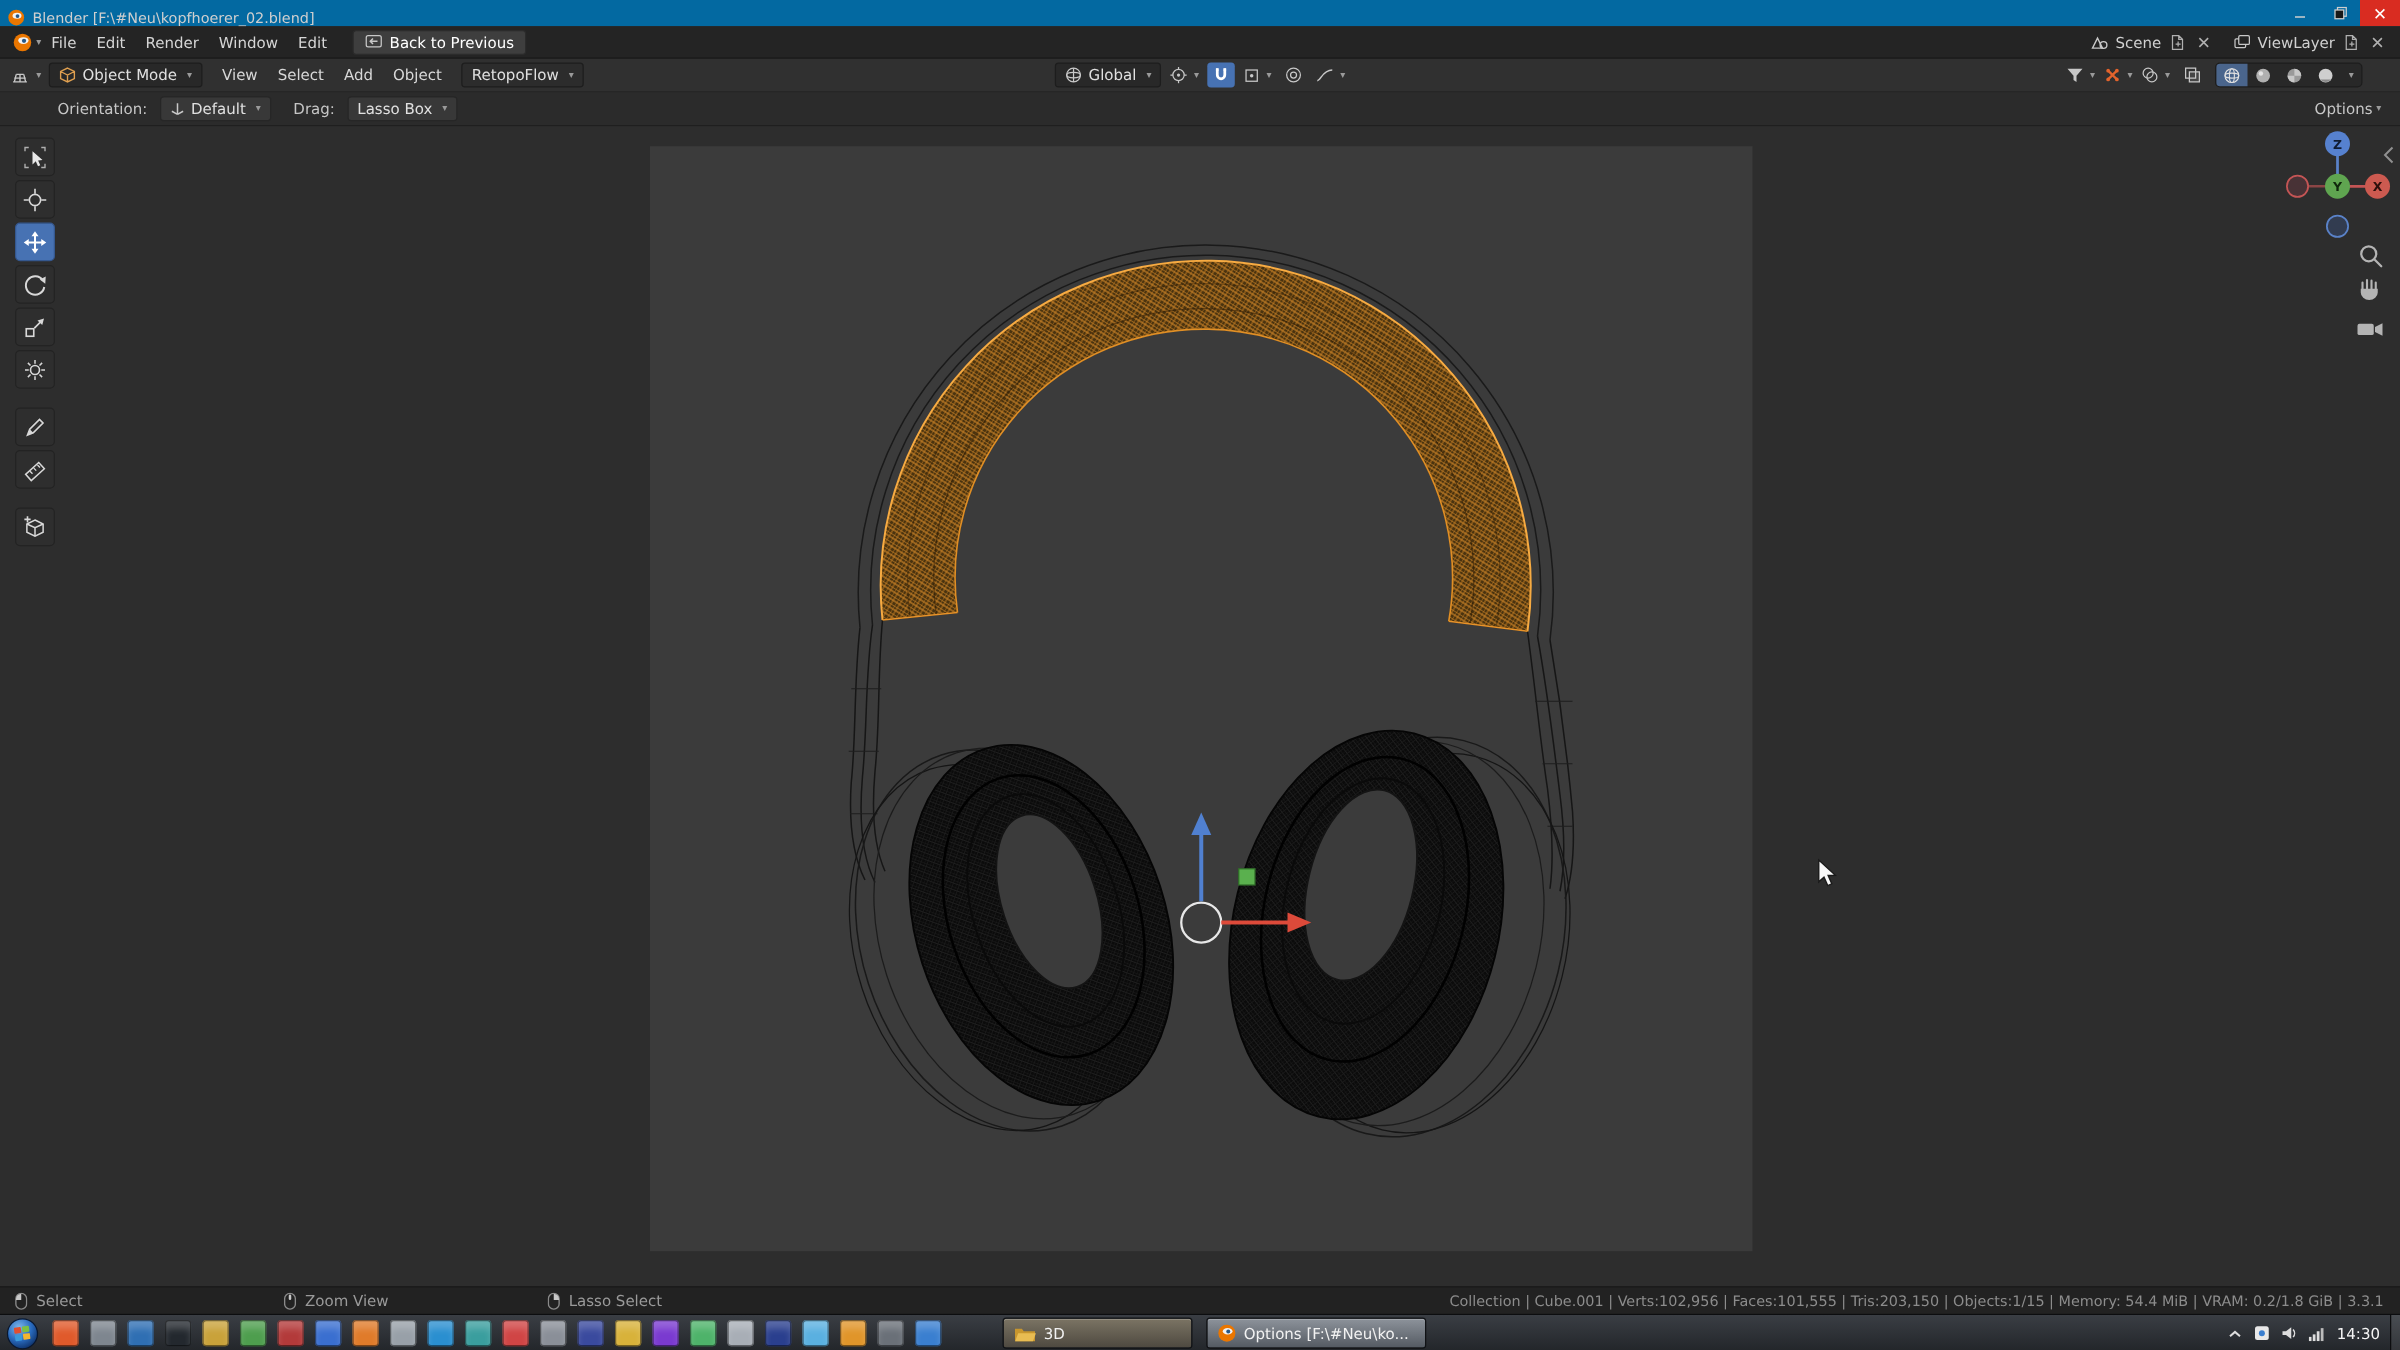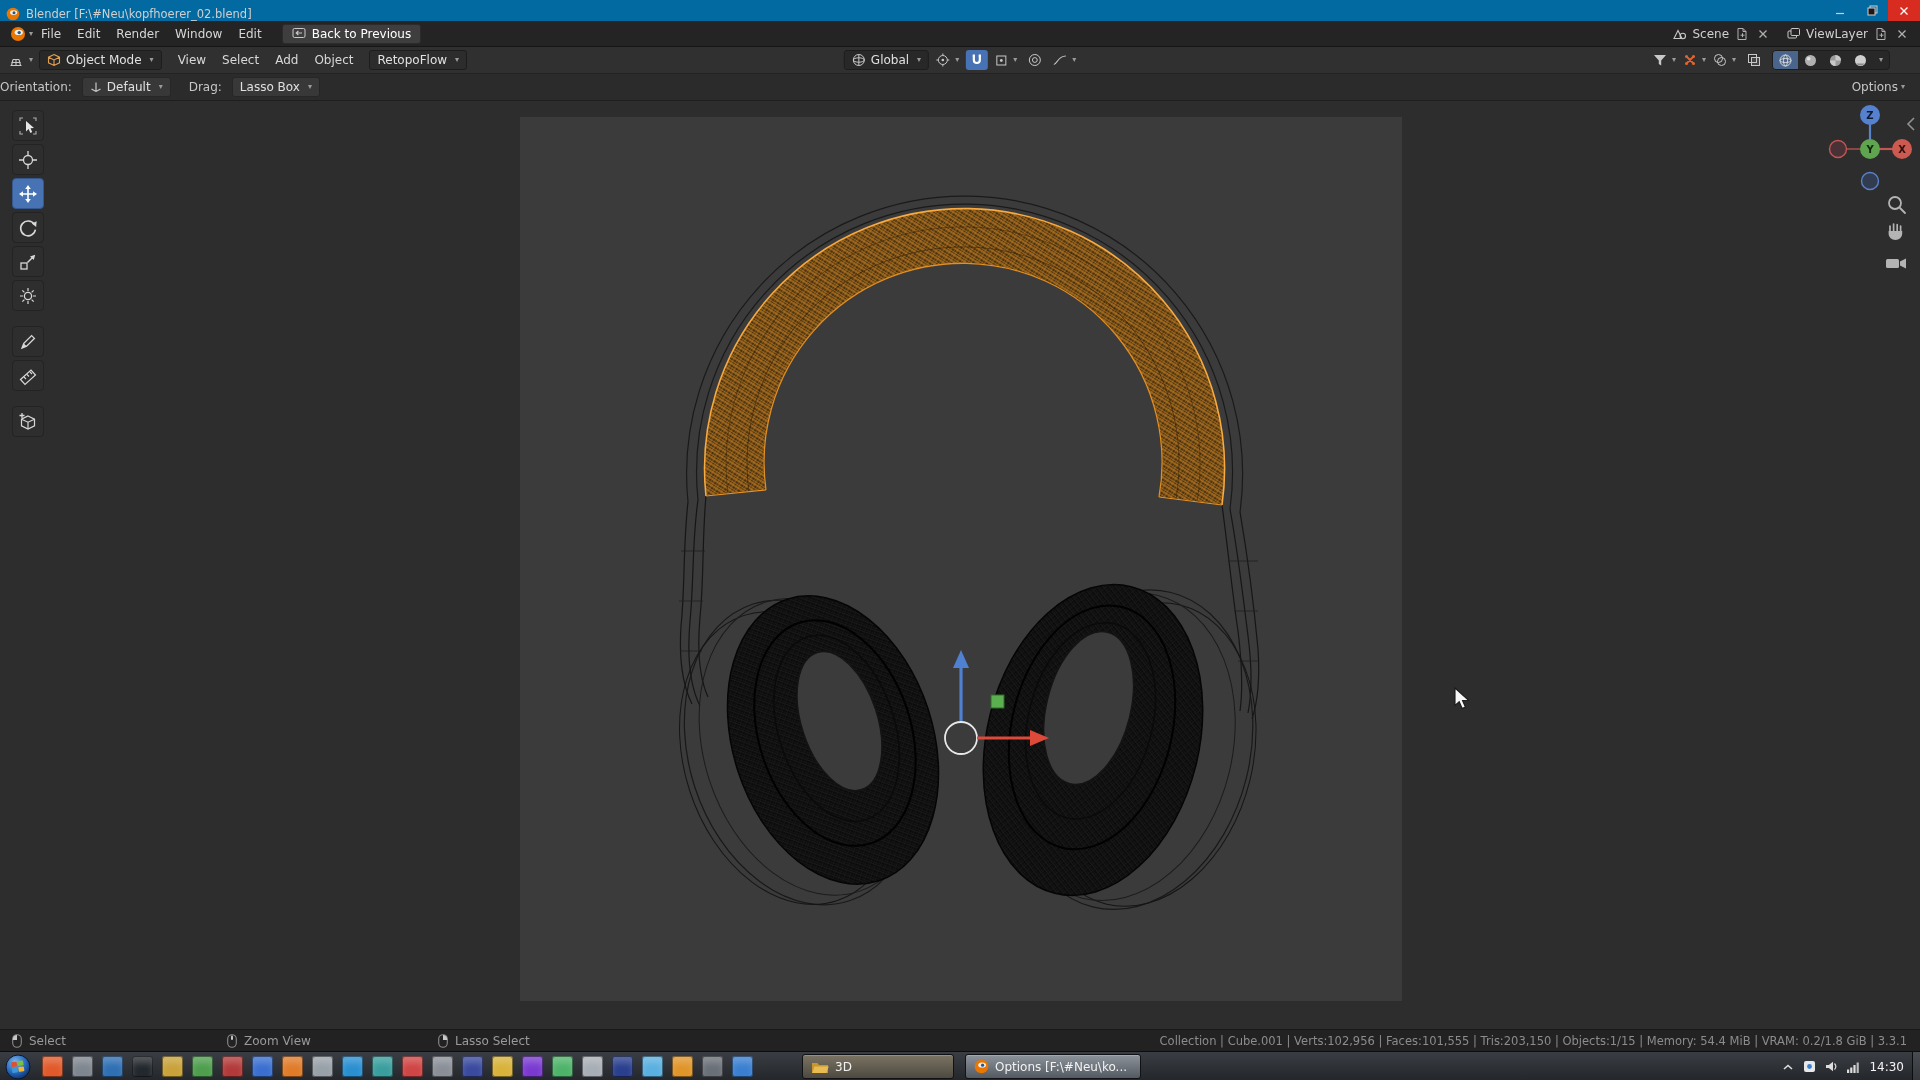--- a/index.html
+++ b/index.html
@@ -29,21 +29,21 @@
 .hmenu{padding:3px 8px;color:#d8d8d8}
 .vh-center{position:absolute;left:50%;transform:translateX(-50%);display:flex;align-items:center;gap:7px}
 .vh-right{position:absolute;right:30px;display:flex;align-items:center;gap:7px}
 .iconbtn{min-width:22px;height:20px;display:flex;align-items:center;justify-content:center;border-radius:3px;gap:2px}
 .iconbtn.pressed{background:#4772b3}
 .shade-pill{display:flex;align-items:center;background:#282828;border:1px solid #1d1d1d;border-radius:4px;overflow:hidden;height:20px}
 .shade-btn{width:25px;height:20px;display:flex;align-items:center;justify-content:center}
 .shade-btn.active{background:#4a658c}
 
 
-.tsettings{position:absolute;top:74px;left:0;right:0;height:27px;background:#2b2b2b;border-bottom:1px solid #1f1f1f;display:flex;align-items:center;gap:10px;color:#c6c6c6}
+.tsettings{position:absolute;top:74px;left:0;right:0;height:27px;background:#2b2b2b;border-bottom:1px solid #1f1f1f;display:flex;align-items:center;gap:10px;padding-left:46px;color:#c6c6c6}
 .ts-right{position:absolute;right:15px;display:flex;align-items:center}
 
 
 .viewport{position:absolute;top:101px;left:0;width:1920px;height:928px;background:#2d2d2d;overflow:hidden}
 .cam-rect{position:absolute;left:520px;top:16px;width:882px;height:884px;background:#3b3b3b}
 .scene-svg{position:absolute;left:0;top:0}
 
 
 .toolbar{position:absolute;left:12px;top:9px;display:flex;flex-direction:column;gap:3px}
 .tbtn{width:32px;height:31px;background:#2e2e2e;border:1px solid #232323;border-radius:4px;display:flex;align-items:center;justify-content:center}

